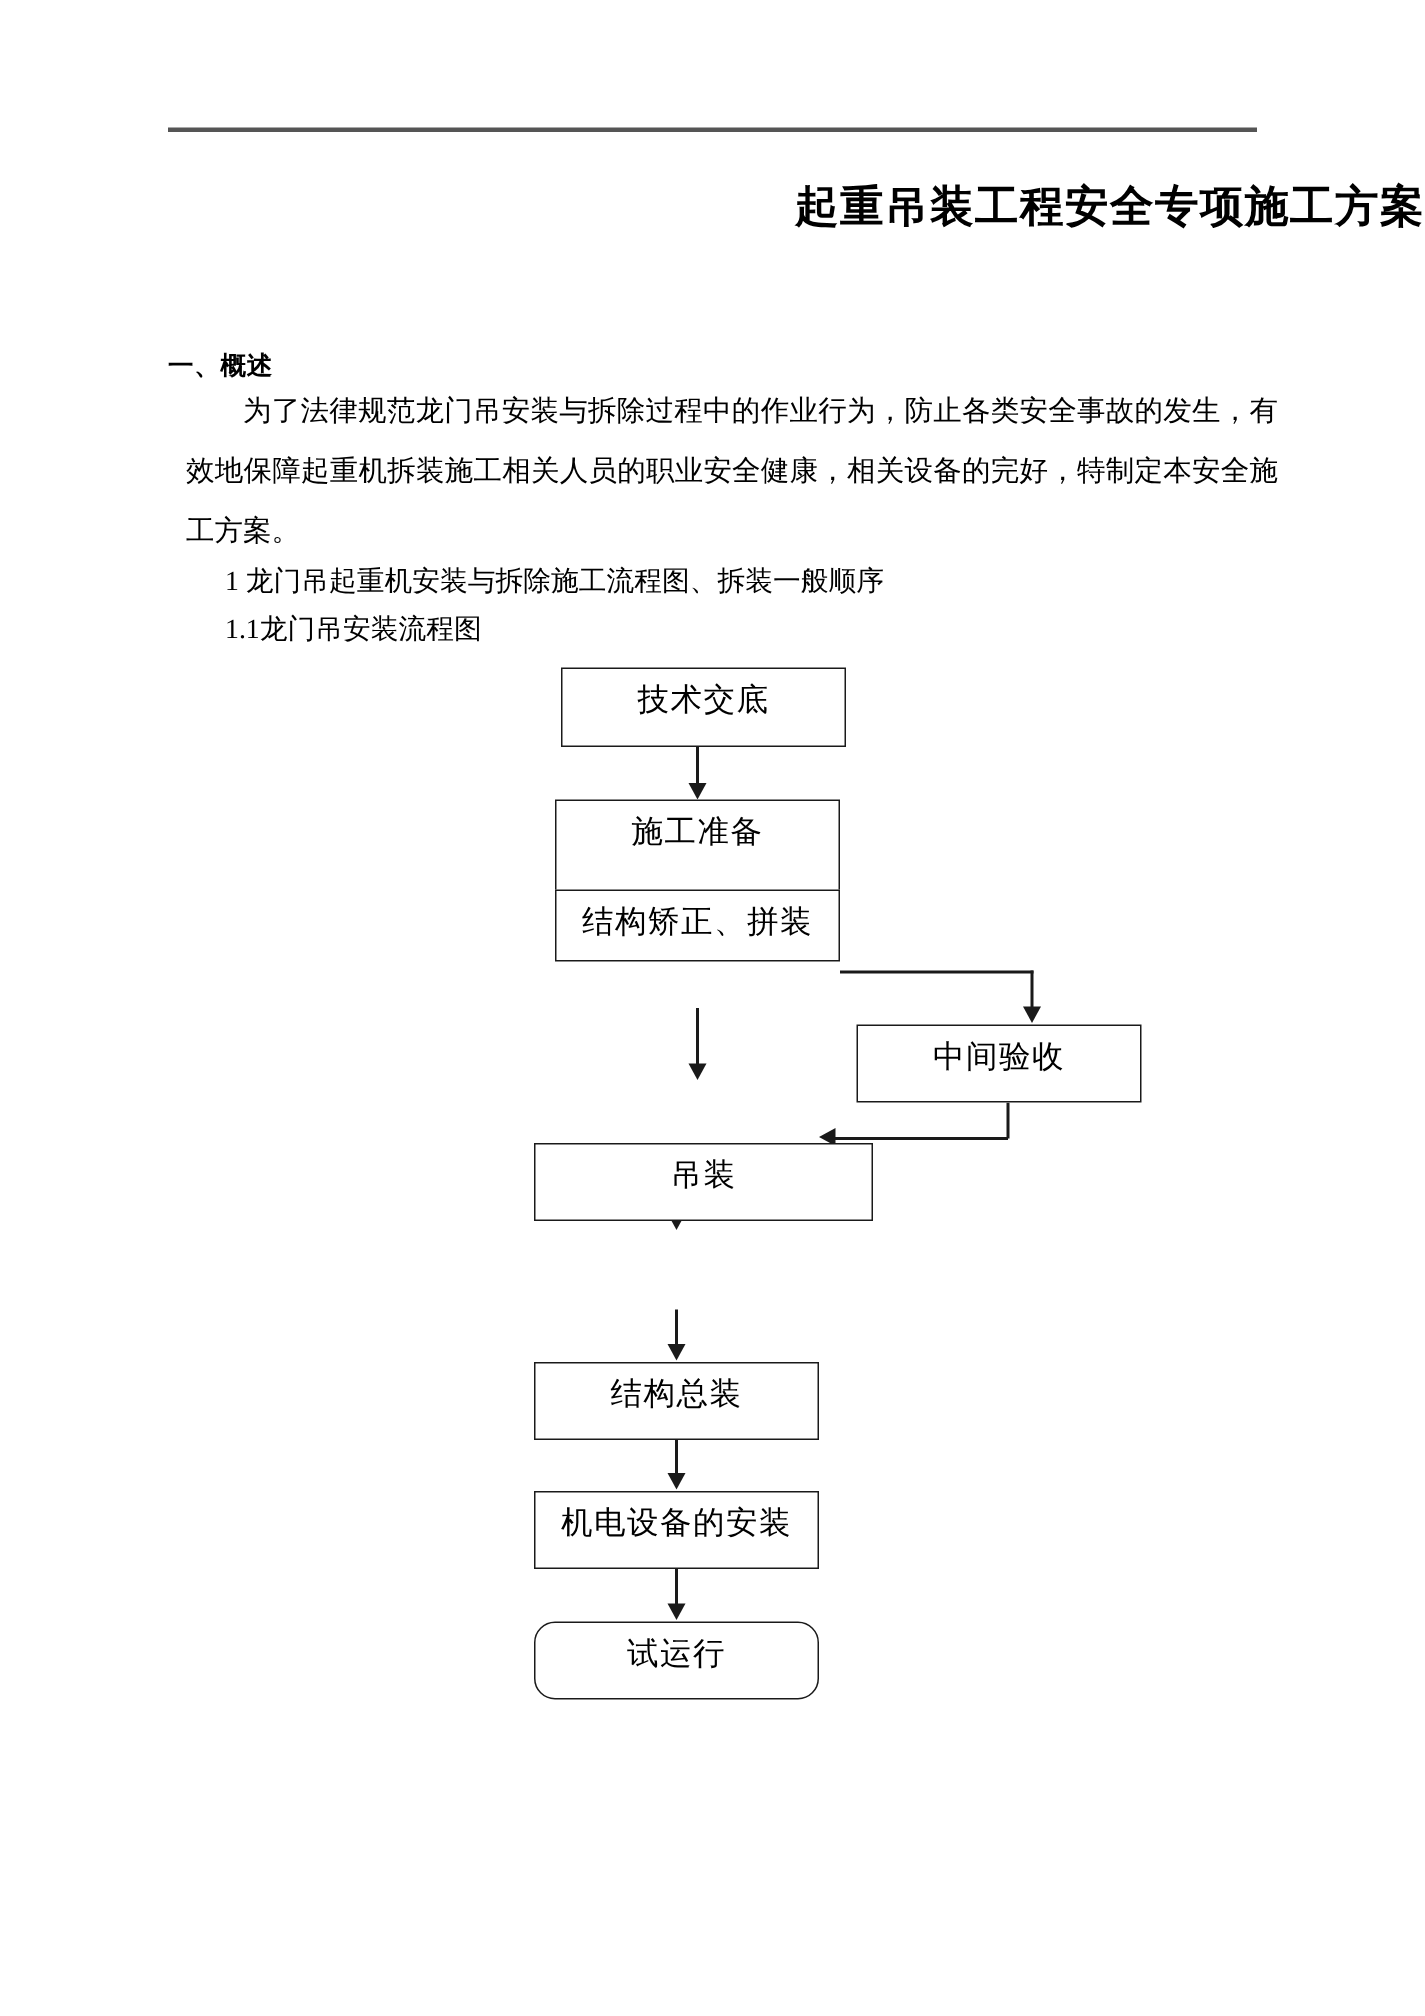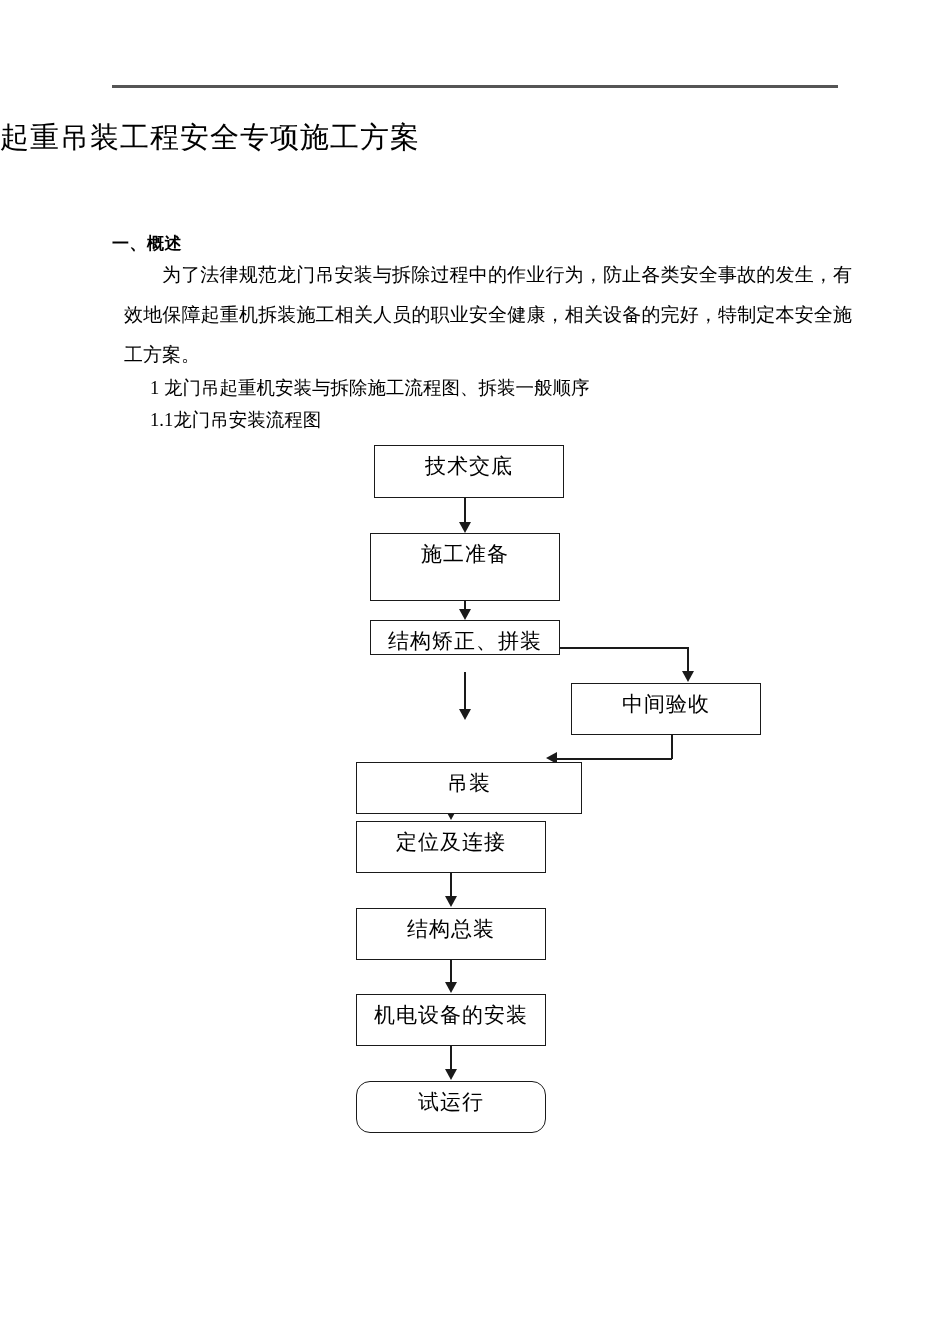--- a/index.html
+++ b/index.html
@@ -28,23 +28,23 @@
     height: 3px;
     background: #555555;
   }
 
   
   .doc-title {
     position: absolute;
     left: 0;
     top: 118px;
     width: 950px;
-    text-align: left;
+    text-align: right;
     font-size: 29px;
-    font-weight: normal;
+    font-weight: bold;
     letter-spacing: 1px;
     font-family: "Liberation Serif", "DejaVu Serif", serif;
   }
 
   
   .section-heading {
     position: absolute;
     left: 112px;
     top: 232px;
     font-size: 17px;
@@ -173,35 +173,32 @@
     <div class="arrow-down" style="left:444.5px; top:1069px;"></div>
 
     <div class="node" style="left:374px; top:445px; width:190px; height:53px;">
       <span>技术交底</span>
     </div>
 
     <div class="node" style="left:370px; top:533px; width:190px; height:68px;">
       <span>施工准备</span>
     </div>
 
-    <div class="node" style="left:370px; top:620px; width:190px; height:35px;">
+    <div class="node" style="left:370px; top:593px; width:190px; height:48px;">
       <span>结构矫正、拼装</span>
     </div>
 
     <div class="node" style="left:571px; top:683px; width:190px; height:52px;">
       <span>中间验收</span>
     </div>
 
     <div class="node" style="left:356px; top:762px; width:226px; height:52px;">
       <span>吊装</span>
     </div>
 
-    <div class="node" style="left:356px; top:821px; width:190px; height:52px;">
-      <span>定位及连接</span>
-    </div>
 
     <div class="node" style="left:356px; top:908px; width:190px; height:52px;">
       <span>结构总装</span>
     </div>
 
     <div class="node" style="left:356px; top:994px; width:190px; height:52px;">
       <span>机电设备的安装</span>
     </div>
 
     <div class="node" style="left:356px; top:1081px; width:190px; height:52px;border-radius:14px;">

